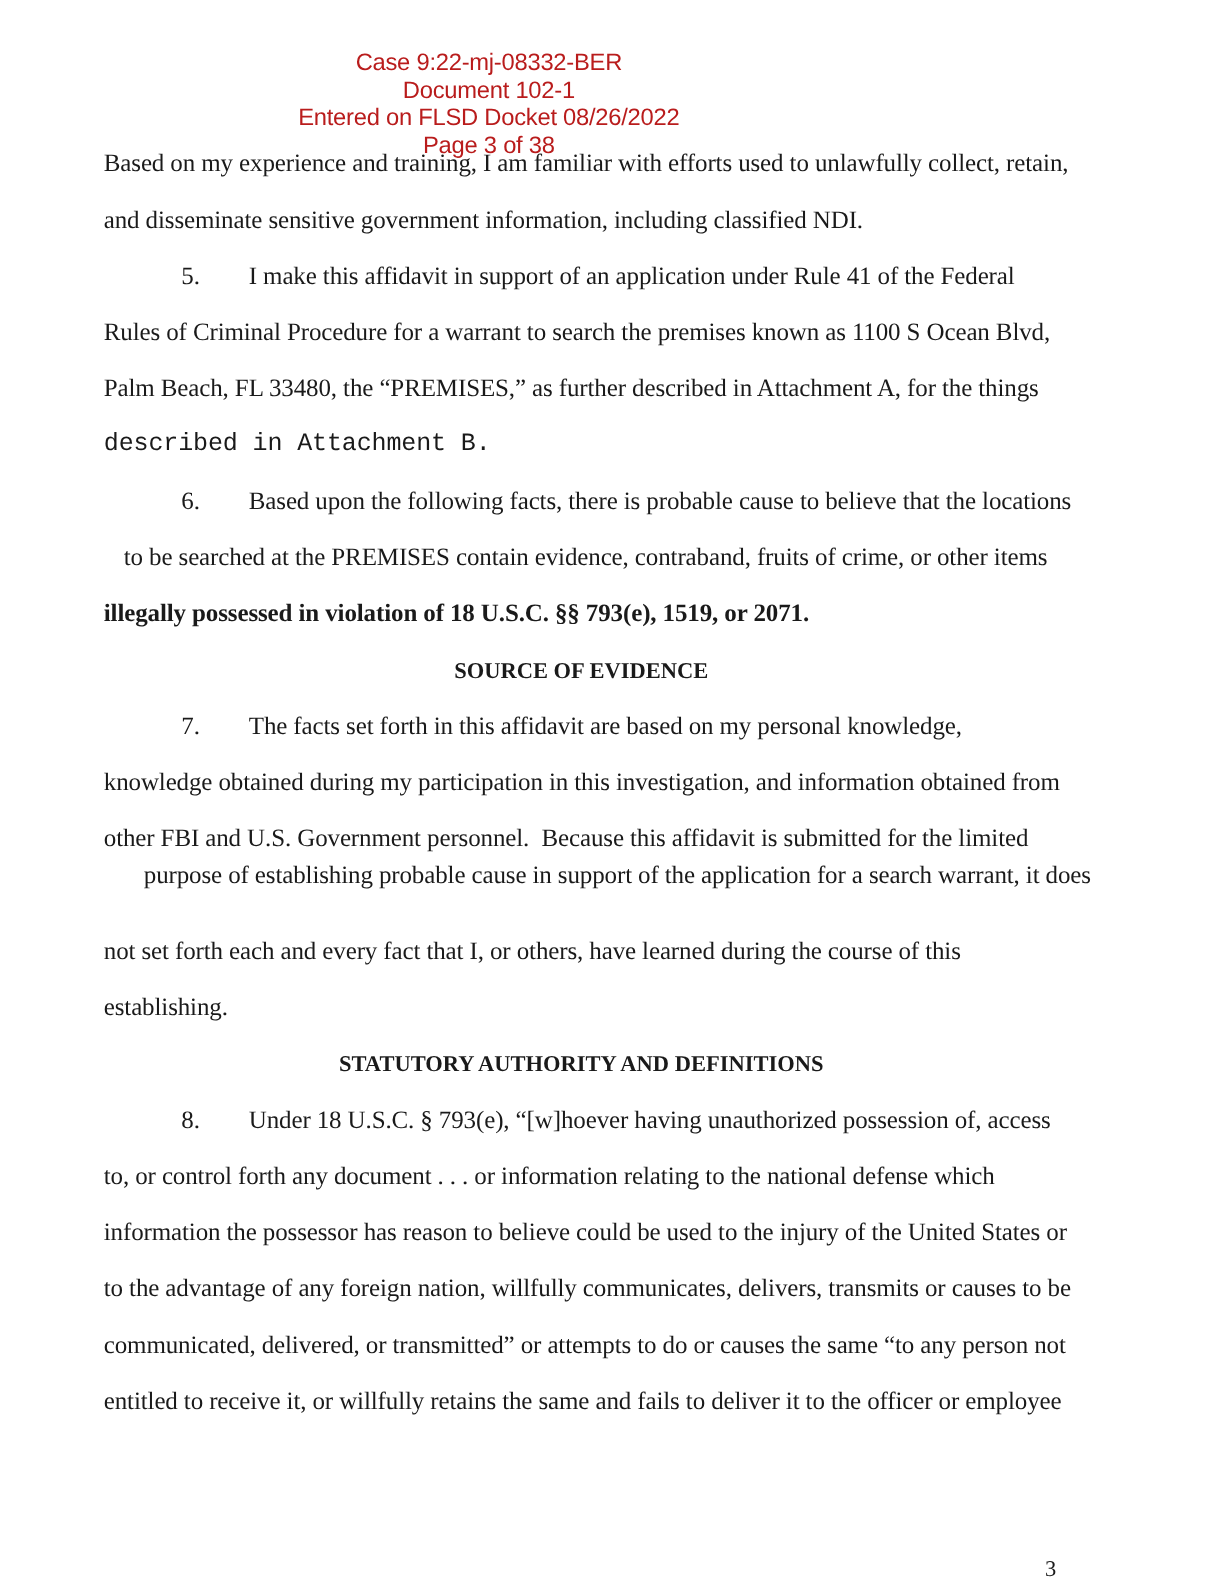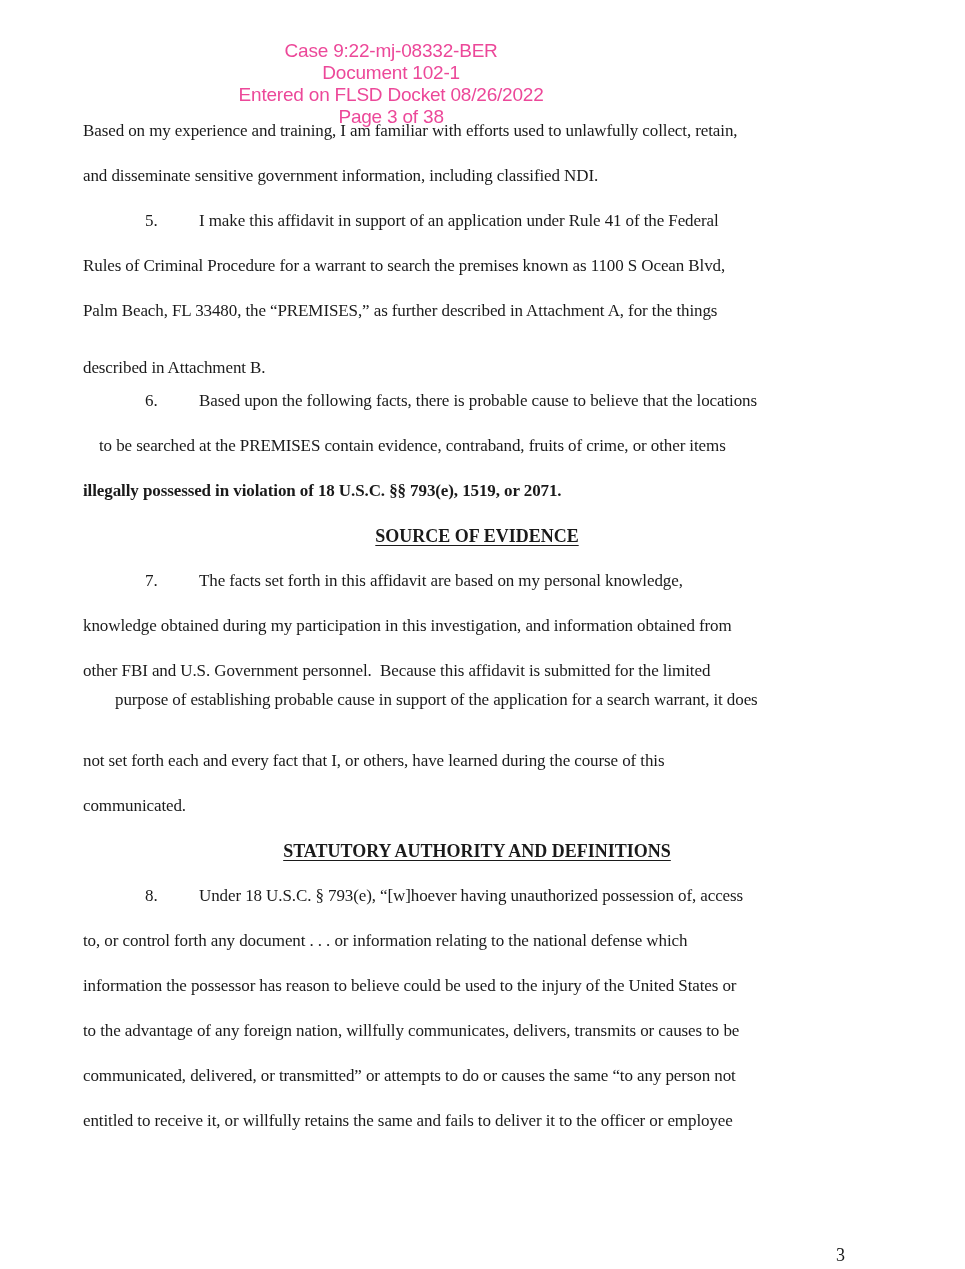--- a/index.html
+++ b/index.html
@@ -16,50 +16,48 @@
       color: #1a1a1a;
     }
     .header {
       position: absolute;
       top: 18px;
       left: 0;
       width: 772px;
       text-align: center;
       font-family: "Liberation Sans", "DejaVu Sans", sans-serif;
       font-size: 19px;
-      color: #ec4899;
+      color: #b91c1c;
       white-space: pre;
       letter-spacing: -0.2px;
     }
     .header span { margin: 0 8px; }
     .line {
       position: absolute;
       left: 83px;
-      font-size: 17px;
+      font-size: 20px;
       white-space: pre;
       line-height: 24px;
       letter-spacing: -0.1px;
     }
     .line.indent .num {
       display: inline-block;
       width: 116px;
       padding-left: 62px;
       box-sizing: border-box;
     }
     .heading {
       position: absolute;
       left: 0;
       width: 930px;
       text-align: center;
       font-weight: bold;
       font-size: 18px;
       line-height: 24px;
-      text-decoration: underline;
       text-underline-offset: 3px;
-      padding-left: 12px;
     }
     .page-num {
       position: absolute;
       left: 836px;
       top: 1245px;
       font-size: 18px;
     }
   </style>
 </head>
 <body>
@@ -70,30 +68,30 @@
   <span>Entered on FLSD Docket 08/26/2022</span>
   <span>Page 3 of 38</span>
 </div>
 
 <div id="doc-body">
     <div class="line" style="top: 119px;"><span>Based on my experience and training, I am familiar with efforts used to unlawfully collect, retain,</span></div>
     <div class="line" style="top: 164px;"><span>and disseminate sensitive government information, including classified NDI.</span></div>
     <div class="line indent" style="top: 209px;"><span class="num">5.</span><span>I make this affidavit in support of an application under Rule 41 of the Federal</span></div>
     <div class="line" style="top: 254px;"><span>Rules of Criminal Procedure for a warrant to search the premises known as 1100 S Ocean Blvd,</span></div>
     <div class="line" style="top: 299px;"><span>Palm Beach, FL 33480, the “PREMISES,” as further described in Attachment A, for the things</span></div>
-    <div class="line" style="top: 356px;"><span>described in Attachment B.</span></div>
+    <div class="line" style="top: 344px; font-family: Liberation Mono, monospace;"><span>described in Attachment B.</span></div>
     <div class="line indent" style="top: 389px;"><span class="num">6.</span><span>Based upon the following facts, there is probable cause to believe that the locations</span></div>
     <div class="line" style="top: 434px; margin-left: 16px;"><span>to be searched at the PREMISES contain evidence, contraband, fruits of crime, or other items</span></div>
     <div class="line" style="top: 479px; font-weight: bold;"><span>illegally possessed in violation of 18 U.S.C. §§ 793(e), 1519, or 2071.</span></div>
     <div class="line indent" style="top: 569px;"><span class="num">7.</span><span>The facts set forth in this affidavit are based on my personal knowledge,</span></div>
     <div class="line" style="top: 614px;"><span>knowledge obtained during my participation in this investigation, and information obtained from</span></div>
     <div class="line" style="top: 659px;"><span>other FBI and U.S. Government personnel.  Because this affidavit is submitted for the limited</span></div>
     <div class="line" style="top: 688px; margin-left: 32px;"><span>purpose of establishing probable cause in support of the application for a search warrant, it does</span></div>
     <div class="line" style="top: 749px; text-align: right;"><span>not set forth each and every fact that I, or others, have learned during the course of this</span></div>
-    <div class="line" style="top: 794px;"><span>communicated.</span></div>
+    <div class="line" style="top: 794px;"><span>establishing.</span></div>
     <div class="line indent" style="top: 884px;"><span class="num">8.</span><span>Under 18 U.S.C. § 793(e), “[w]hoever having unauthorized possession of, access</span></div>
     <div class="line" style="top: 929px;"><span>to, or control forth any document . . . or information relating to the national defense which</span></div>
     <div class="line" style="top: 974px;"><span>information the possessor has reason to believe could be used to the injury of the United States or</span></div>
     <div class="line" style="top: 1019px;"><span>to the advantage of any foreign nation, willfully communicates, delivers, transmits or causes to be</span></div>
     <div class="line" style="top: 1064px;"><span>communicated, delivered, or transmitted” or attempts to do or causes the same “to any person not</span></div>
     <div class="line" style="top: 1109px;"><span>entitled to receive it, or willfully retains the same and fails to deliver it to the officer or employee</span></div>
     <div class="heading" style="top: 524px;">SOURCE OF EVIDENCE</div>
     <div class="heading" style="top: 839px;">STATUTORY AUTHORITY AND DEFINITIONS</div>
   </div>
 

